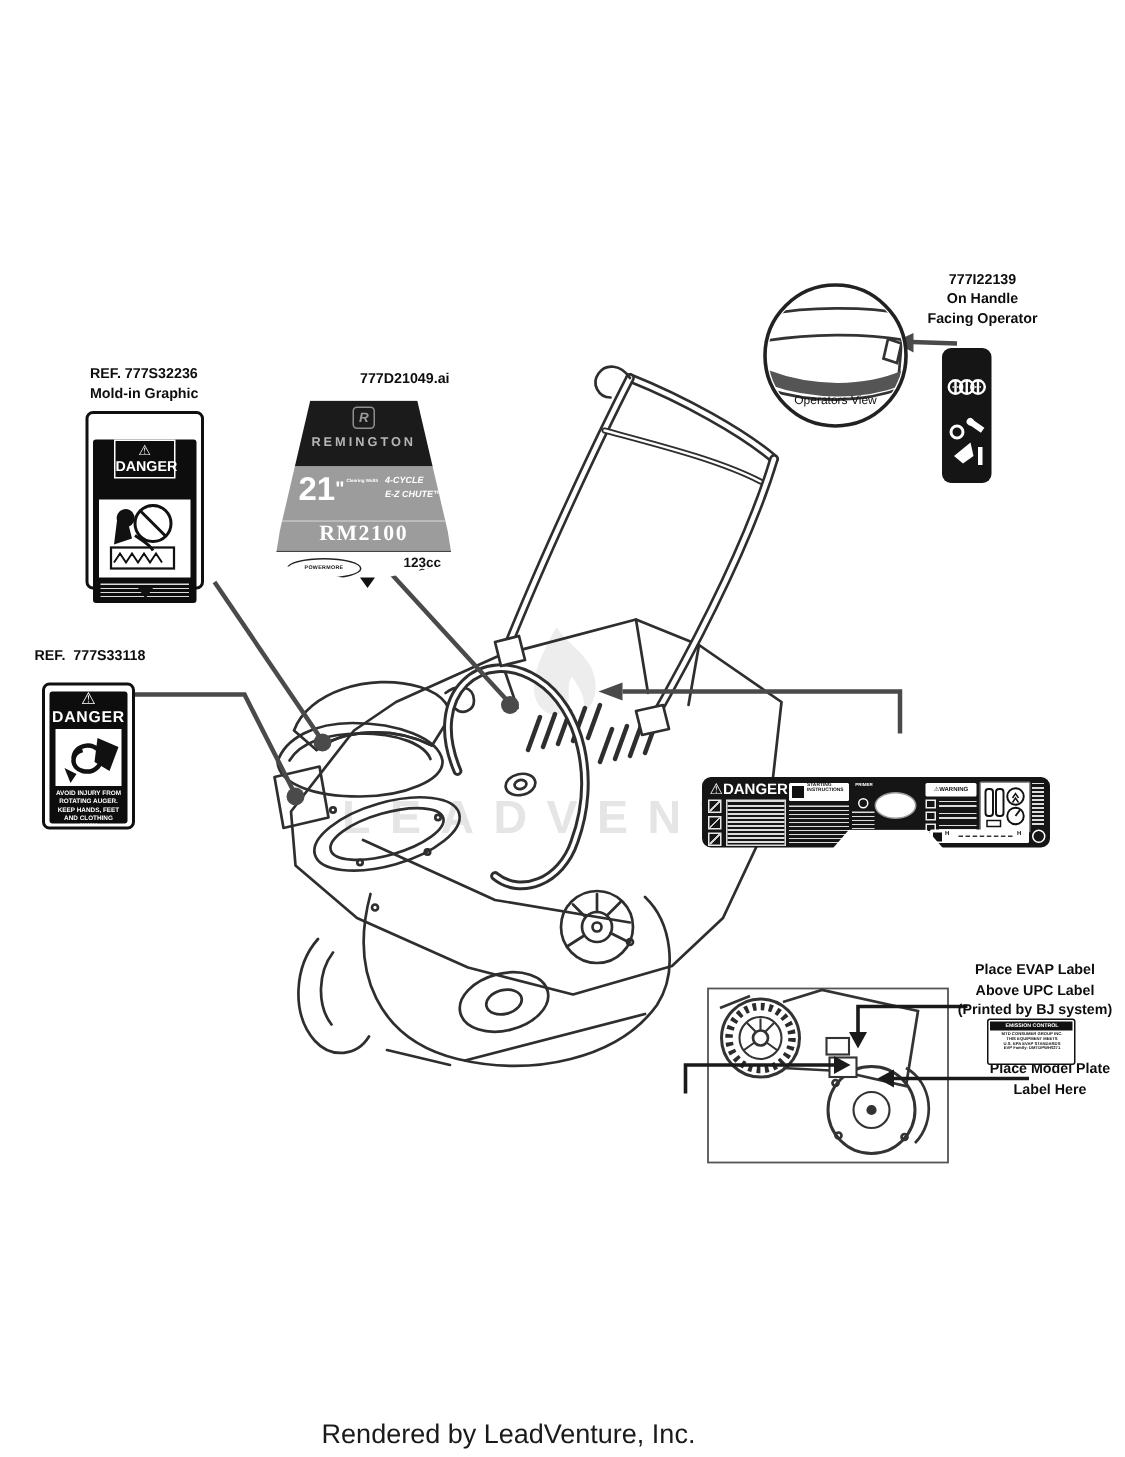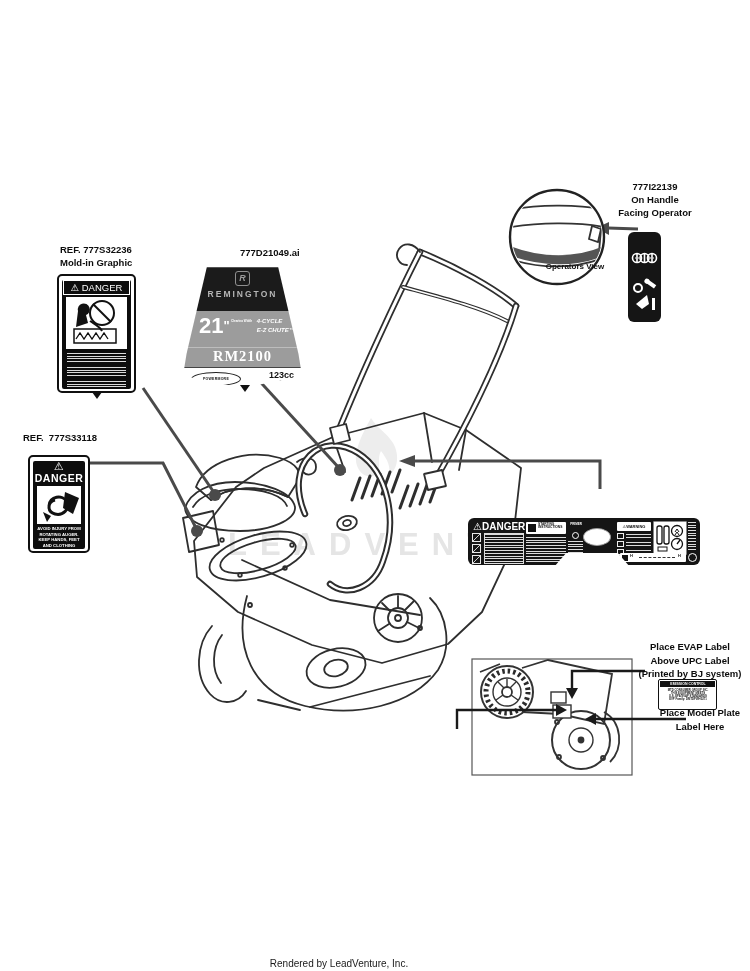--- a/index.html
+++ b/index.html
@@ -176,21 +176,21 @@
         <polygon points="596,713 596,725 585,719"></polygon>
       </g>
     </g>
   </svg>
 
   <div class="abs callout center" style="left:600px;top:180px;width:110px;">
     <div>777I22139</div>
     <div>On Handle</div>
     <div>Facing Operator</div>
   </div>
-  <div class="abs center" style="left:533px;top:262px;width:84px;font-size:8px;font-weight:bold;">Operators View</div>
+  <div class="abs center" style="left:515px;top:262px;width:84px;font-size:8px;font-weight:normal;">Operators View</div>
 
   <div class="abs callout" style="left:60px;top:243px;width:120px;">
     <div>REF. 777S32236</div>
     <div>Mold-in Graphic</div>
   </div>
 
   <div class="abs callout" style="left:205px;top:246px;margin-left:35px;">777D21049.ai</div>
 
   <div class="abs callout" style="left:23px;top:431px;white-space:pre;">REF.  777S33118</div>
 
@@ -203,21 +203,21 @@
   </div>
 
   <div class="abs callout center" style="left:652px;top:706px;width:96px;line-height:13.5px;">
     <div>Place Model Plate</div>
     <div>Label Here</div>
   </div>
 
 
   <div class="abs safety" style="left:57px;top:274px;width:79px;height:119px;">
     <div class="safety-inner">
-      <div style="margin:1px;border:1px solid #fff;padding:1px 0;text-align:center;color:#fff;font-weight:normal;font-size:9.5px;">⚠ DANGER</div>
+      <div style="margin:14px;border:1px solid #fff;padding:1px 0;text-align:center;color:#fff;font-weight:bold;font-size:9.5px;">⚠ DANGER</div>
       <div style="margin:2px 4px;background:#fff;height:52px;">
         <svg width="57" height="52" viewBox="0 0 57 52">
           <circle cx="36" cy="16" r="12" fill="none" stroke="#111" stroke-width="2"></circle>
           <path d="M27,7 L45,25" stroke="#111" stroke-width="2"></path>
           <path d="M12,14 a6,6 0 1 1 8,4 L22,26 L10,30 Z" fill="#111"></path>
           <path d="M24,24 C30,28 34,30 36,34" stroke="#111" stroke-width="2" fill="none"></path>
           <rect x="8" y="32" width="42" height="14" fill="none" stroke="#111" stroke-width="1.5"></rect>
           <path d="M10,42 l4,-6 l4,6 l4,-6 l4,6 l4,-6 l4,6 l4,-6 l4,6" fill="none" stroke="#111" stroke-width="1.3"></path>
         </svg>
       </div>
@@ -375,14 +375,14 @@
     <div class="center" style="overflow:hidden;height:22px;">
       <span class="scc" style="font-size:5.6px;line-height:6.4px;font-weight:bold;color:#111;margin-top:1px;">
         <span>MTD CONSUMER GROUP INC.</span><br>
         <span>THIS EQUIPMENT MEETS</span><br>
         <span>U.S. EPA EVAP STANDARDS</span><br>
         <span>EVP Family: DMTDPWH0271</span>
       </span>
     </div>
   </div>
 
-  <div class="abs center" style="left:0;top:946px;width:678px;font-size:10px;color:#1a1a1a;margin-top:12px;">Rendered by LeadVenture, Inc.</div>
+  <div class="abs center" style="left:0;top:946px;width:678px;font-size:18px;color:#1a1a1a;">Rendered by LeadVenture, Inc.</div>
 </div>
 
 </body></html>

